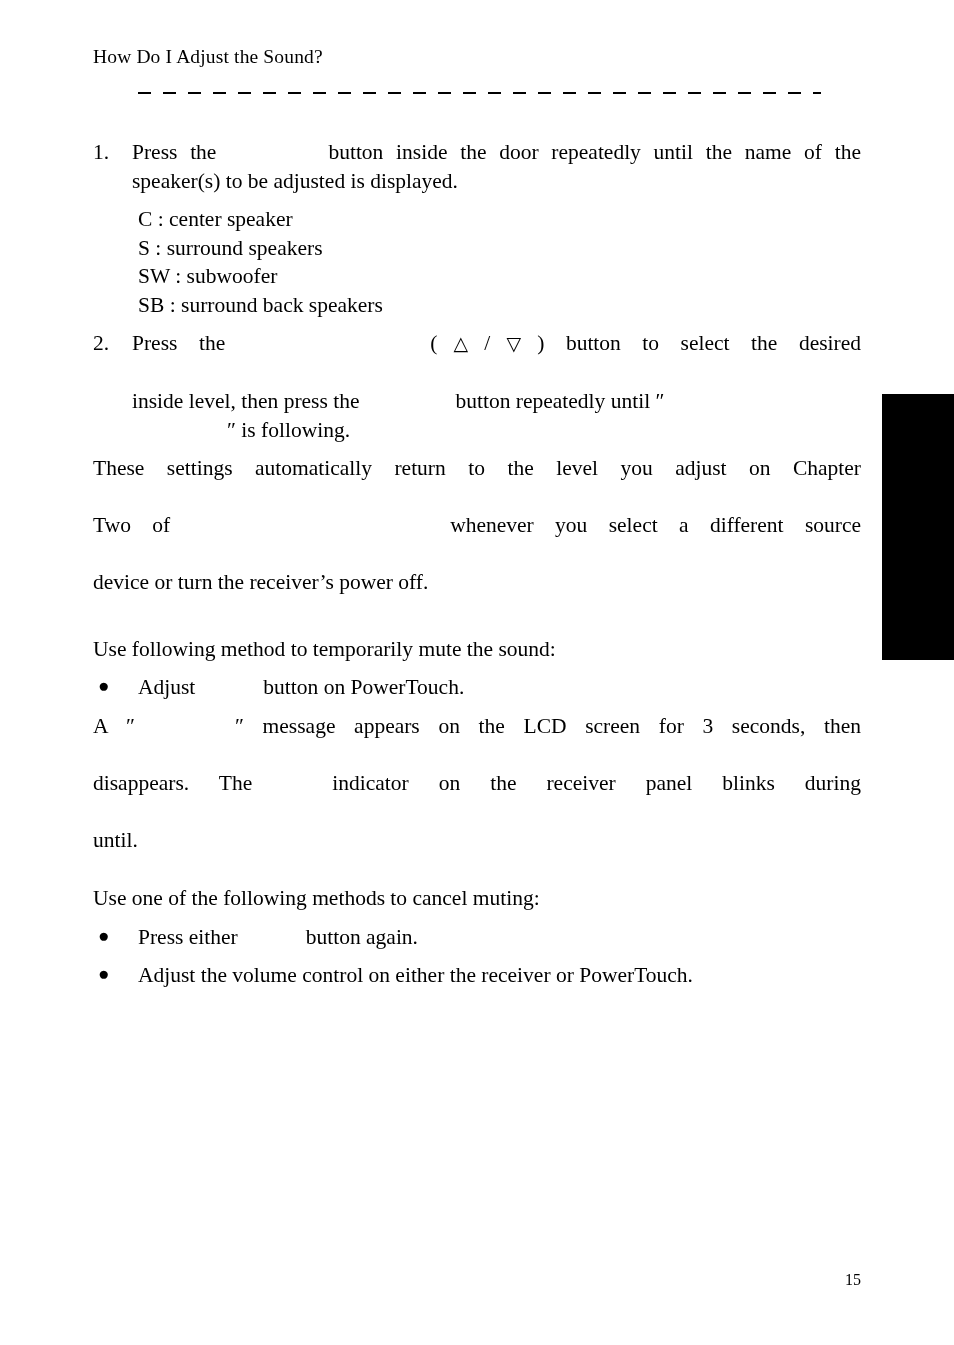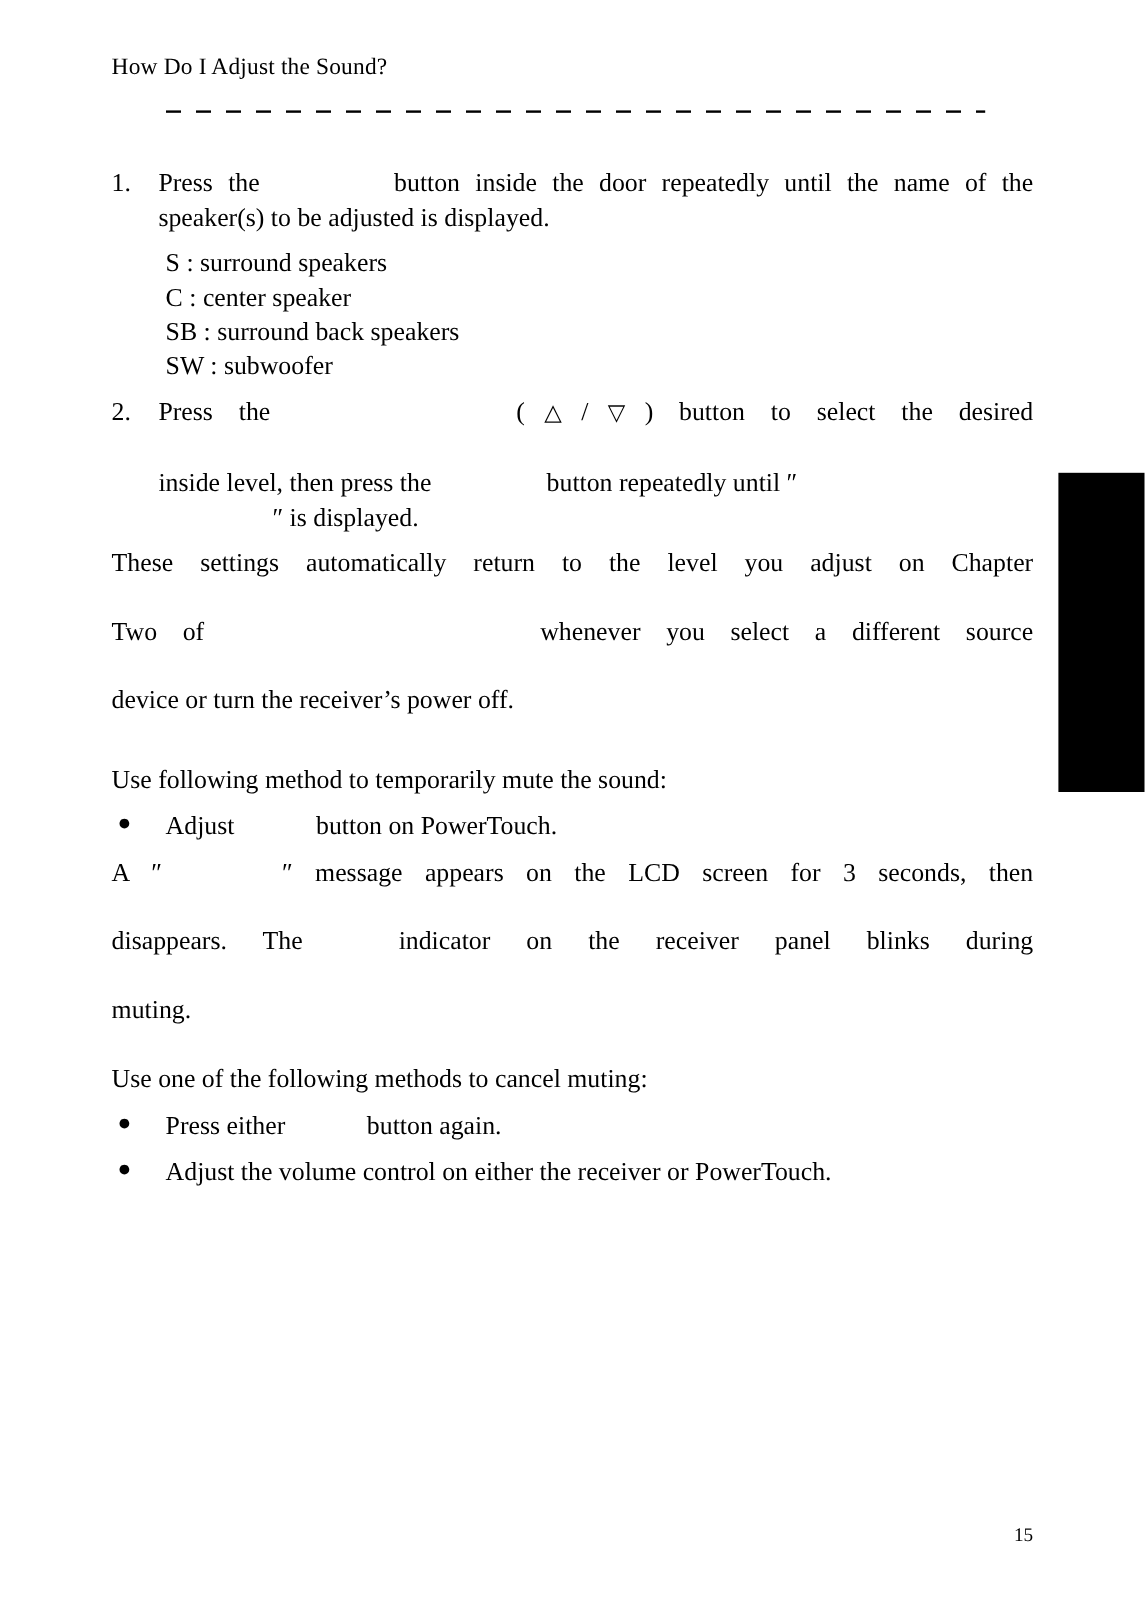--- a/index.html
+++ b/index.html
@@ -156,37 +156,37 @@
 
   <div class="body">
 
     <div class="num-item just">
       <span class="marker">1.</span><span>Press the</span><span class="gap gap-1"></span><span>button inside the door repeatedly until the name of the speaker(s) to be adjusted is displayed.</span>
     </div>
 
     <div class="sp-10"></div>
 
     <ul class="speaker-list">
+      <li>C : center speaker</li>
       <li>S : surround speakers</li>
-      <li>C : center speaker</li>
+      <li>SW : subwoofer</li>
       <li>SB : surround back speakers</li>
-      <li>SW : subwoofer</li>
     </ul>
 
     <div class="sp-10"></div>
 
     <div class="num-item">
       <div class="just-force">
         <span class="marker">2.</span><span>Press  the</span><span class="gap gap-2"></span><span>(</span><span class="tri">△</span><span>/</span><span class="tri">▽</span><span>)  button  to  select  the  desired</span>
       </div>
       <div>
         <span>inside level, then press the</span><span class="gap gap-3"></span><span>button repeatedly until ″</span>
       </div>
       <div>
-        <span class="gap gap-4"></span><span>″ is displayed.</span>
+        <span class="gap gap-4"></span><span>″ is following.</span>
       </div>
     </div>
 
     <div class="sp-10"></div>
 
     <div class="para">
       <div class="just-force">These  settings  automatically  return  to  the  level  you  adjust  on  Chapter</div>
       <div class="just-force">
         <span>Two of</span><span class="gap gap-5"></span><span>whenever you select a different source</span>
       </div>
@@ -205,21 +205,21 @@
 
     <div class="sp-10"></div>
 
     <div class="para">
       <div class="just-force">
         <span class="dq">A ″</span><span class="gap gap-7"></span><span>″  message  appears  on  the  LCD  screen  for  3  seconds,  then</span>
       </div>
       <div class="just-force">
         <span>disappears. The</span><span class="gap gap-8"></span><span>indicator  on  the  receiver  panel  blinks  during</span>
       </div>
-      <div>muting.</div>
+      <div>until.</div>
     </div>
 
     <div class="sp-30"></div>
 
     <div class="para">Use one of the following methods to cancel muting:</div>
 
     <div class="sp-10"></div>
 
     <div class="bullet-item">
       <span class="dot">●</span><span>Press either</span><span class="gap gap-9"></span><span>button again.</span>

